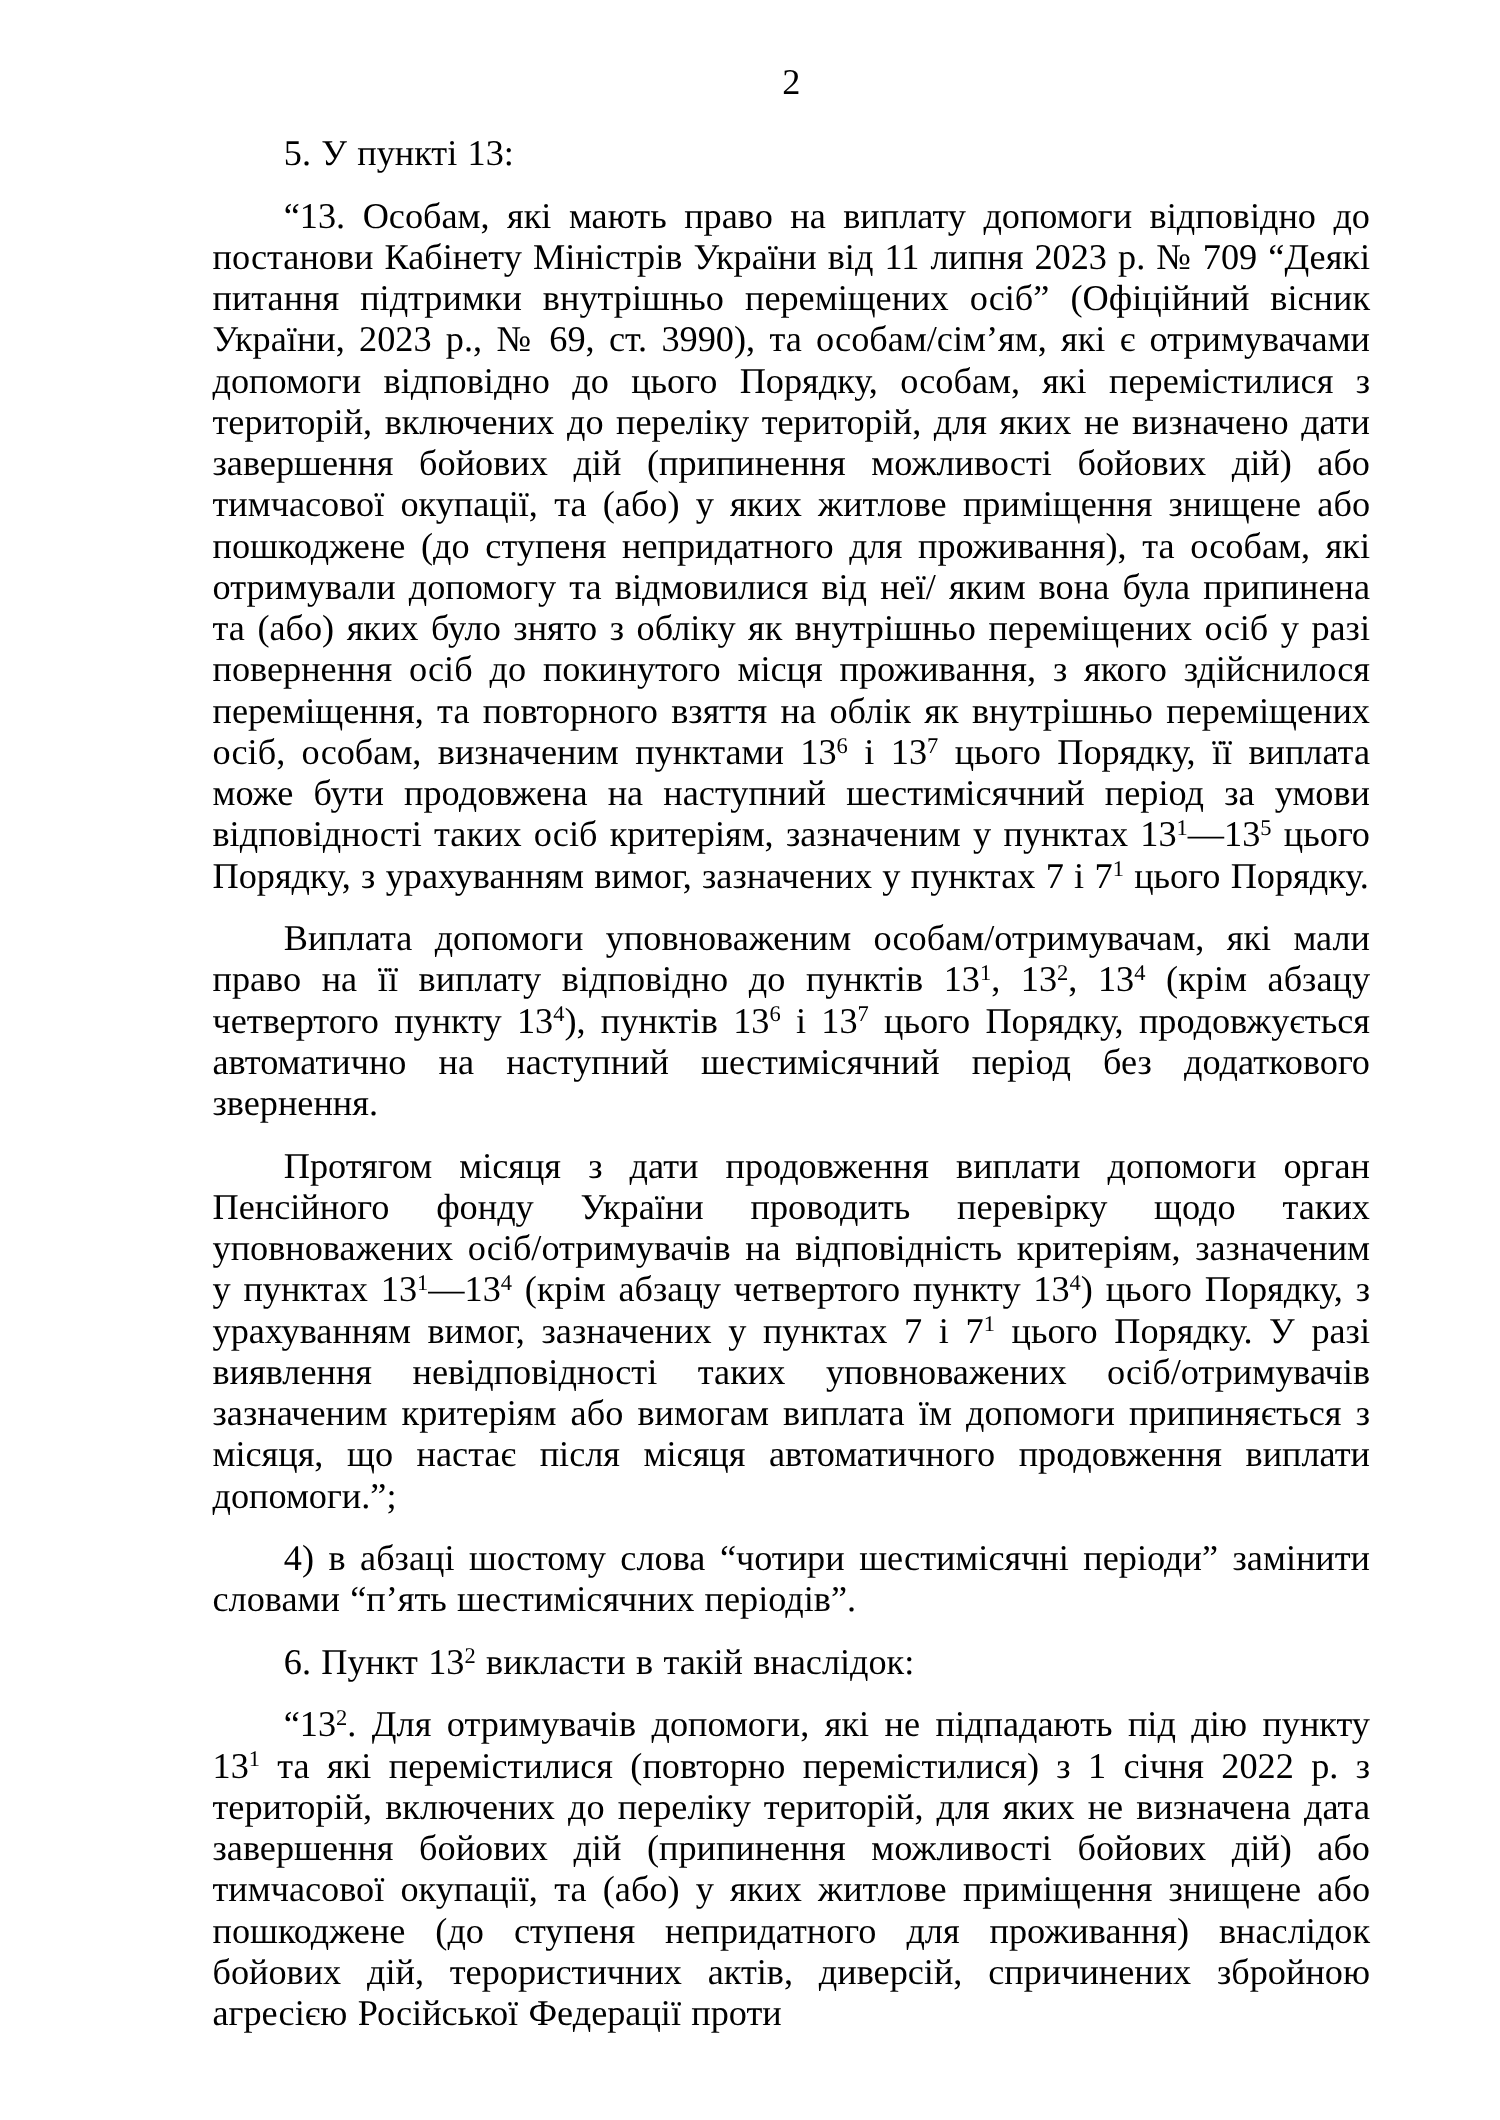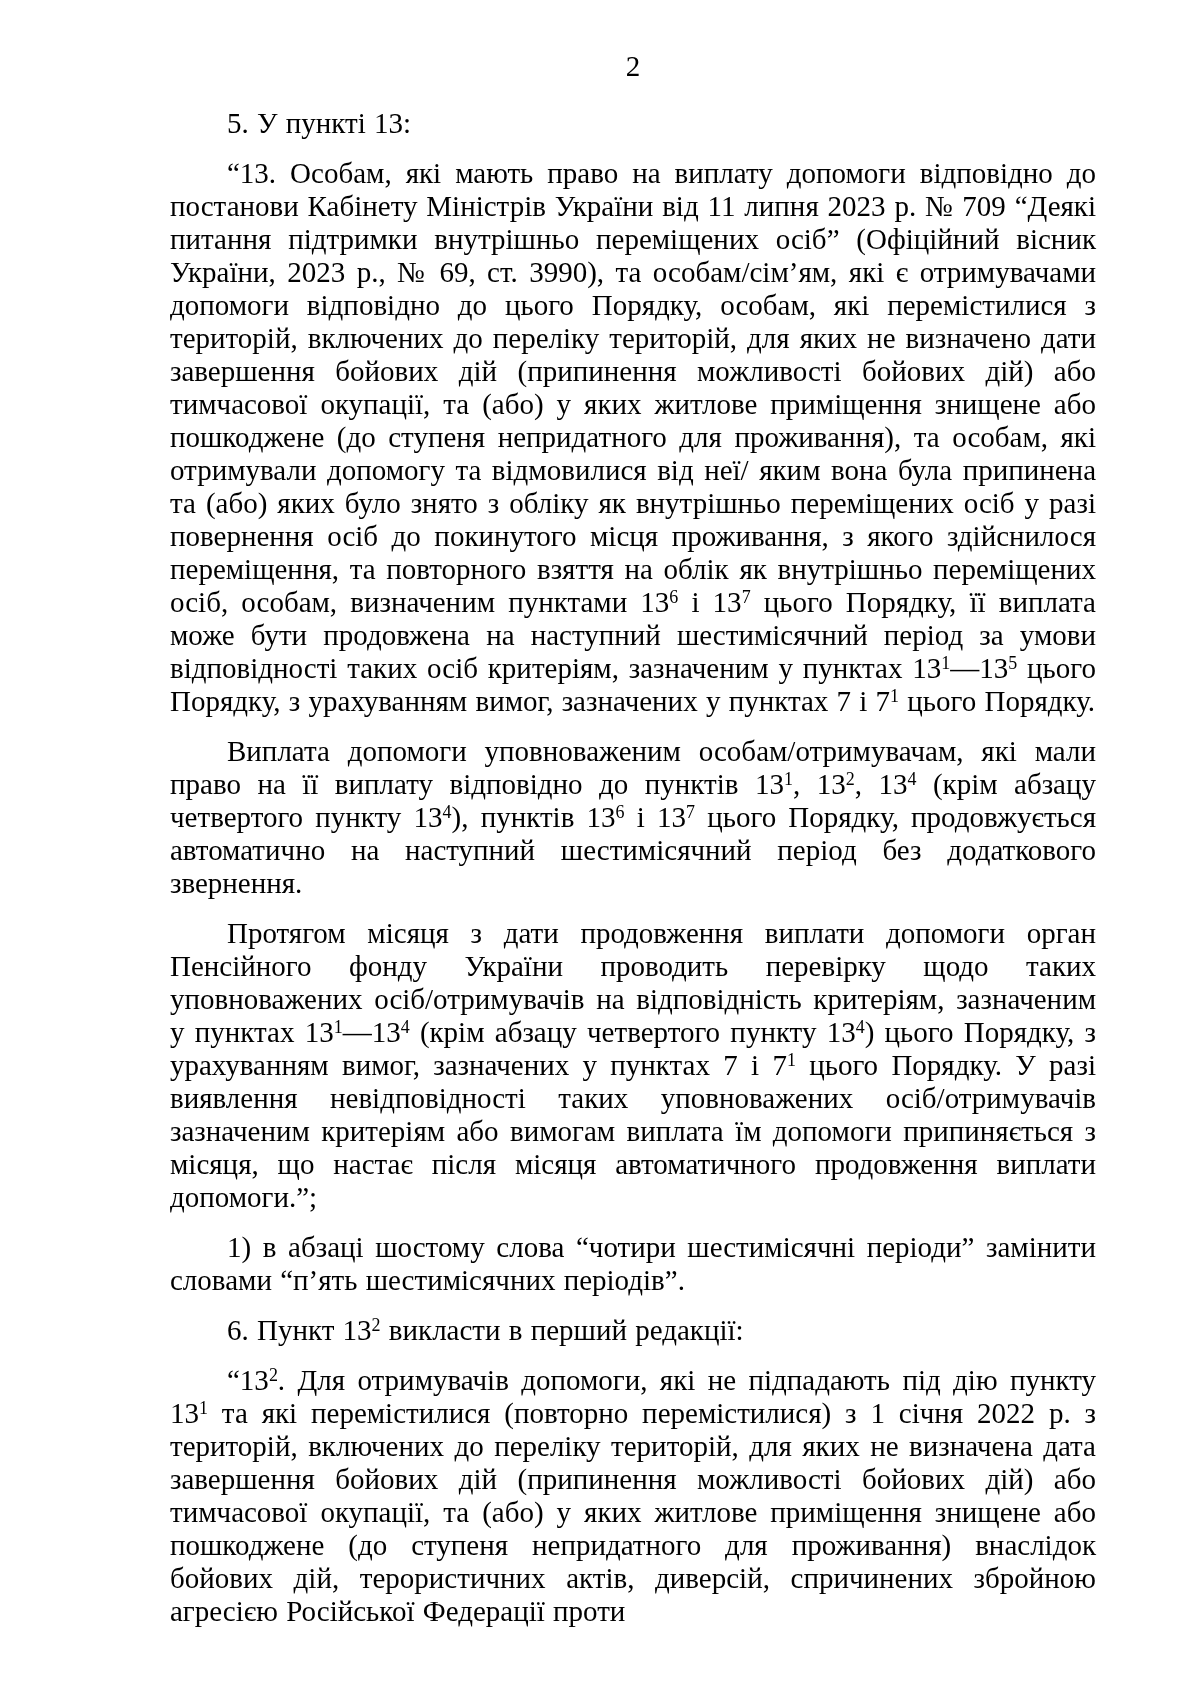--- a/index.html
+++ b/index.html
@@ -48,17 +48,17 @@
 </head>
 <body>
 
 <div class="page">
   <div class="page-number">2</div>
   <div class="doc-body" id="doc-body">
       <p><span>5. У пункті 13:</span></p>
       <p><span>“13. Особам, які мають право на виплату допомоги відповідно до постанови Кабінету Міністрів України від 11 липня 2023 р. № 709 “Деякі питання підтримки внутрішньо переміщених осіб” (Офіційний вісник України, 2023 р., № 69, ст. 3990), та особам/сім’ям, які є отримувачами допомоги відповідно до цього Порядку, особам, які перемістилися з територій, включених до переліку територій, для яких не визначено дати завершення бойових дій (припинення можливості бойових дій) або тимчасової окупації, та (або) у яких житлове приміщення знищене або пошкоджене (до ступеня непридатного для проживання), та особам, які отримували допомогу та відмовилися від неї/ яким вона була припинена та (або) яких було знято з обліку як внутрішньо переміщених осіб у разі повернення осіб до покинутого місця проживання, з якого здійснилося переміщення, та повторного взяття на облік як внутрішньо переміщених осіб, особам, визначеним пунктами 13</span><sup>6</sup><span> і 13</span><sup>7</sup><span> цього Порядку, її виплата може бути продовжена на наступний шестимісячний період за умови відповідності таких осіб критеріям, зазначеним у пунктах 13</span><sup>1</sup><span>—13</span><sup>5</sup><span> цього Порядку, з урахуванням вимог, зазначених у пунктах 7 і 7</span><sup>1</sup><span> цього Порядку.</span></p>
       <p><span>Виплата допомоги уповноваженим особам/отримувачам, які мали право на її виплату відповідно до пунктів 13</span><sup>1</sup><span>, 13</span><sup>2</sup><span>, 13</span><sup>4</sup><span> (крім абзацу четвертого пункту 13</span><sup>4</sup><span>), пунктів 13</span><sup>6</sup><span> і 13</span><sup>7</sup><span> цього Порядку, продовжується автоматично на наступний шестимісячний період без додаткового звернення.</span></p>
       <p><span>Протягом місяця з дати продовження виплати допомоги орган Пенсійного фонду України проводить перевірку щодо таких уповноважених осіб/отримувачів на відповідність критеріям, зазначеним у пунктах 13</span><sup>1</sup><span>—13</span><sup>4</sup><span> (крім абзацу четвертого пункту 13</span><sup>4</sup><span>) цього Порядку, з урахуванням вимог, зазначених у пунктах 7 і 7</span><sup>1</sup><span> цього Порядку. У разі виявлення невідповідності таких уповноважених осіб/отримувачів зазначеним критеріям або вимогам виплата їм допомоги припиняється з місяця, що настає після місяця автоматичного продовження виплати допомоги.”;</span></p>
-      <p><span>1) в абзаці шостому слова “чотири шестимісячні періоди” замінити словами “п’ять шестимісячних періодів”.</span></p>
-      <p><span>6. Пункт 13</span><sup>2</sup><span> викласти в перший редакції:</span></p>
+      <p><span>4) в абзаці шостому слова “чотири шестимісячні періоди” замінити словами “п’ять шестимісячних періодів”.</span></p>
+      <p><span>6. Пункт 13</span><sup>2</sup><span> викласти в такій внаслідок:</span></p>
       <p><span>“13</span><sup>2</sup><span>. Для отримувачів допомоги, які не підпадають під дію пункту 13</span><sup>1</sup><span> та які перемістилися (повторно перемістилися) з 1 січня 2022 р. з територій, включених до переліку територій, для яких не визначена дата завершення бойових дій (припинення можливості бойових дій) або тимчасової окупації, та (або) у яких житлове приміщення знищене або пошкоджене (до ступеня непридатного для проживання) внаслідок бойових дій, терористичних актів, диверсій, спричинених збройною агресією Російської Федерації проти</span></p>
     </div>
 </div>
 
 </body></html>

